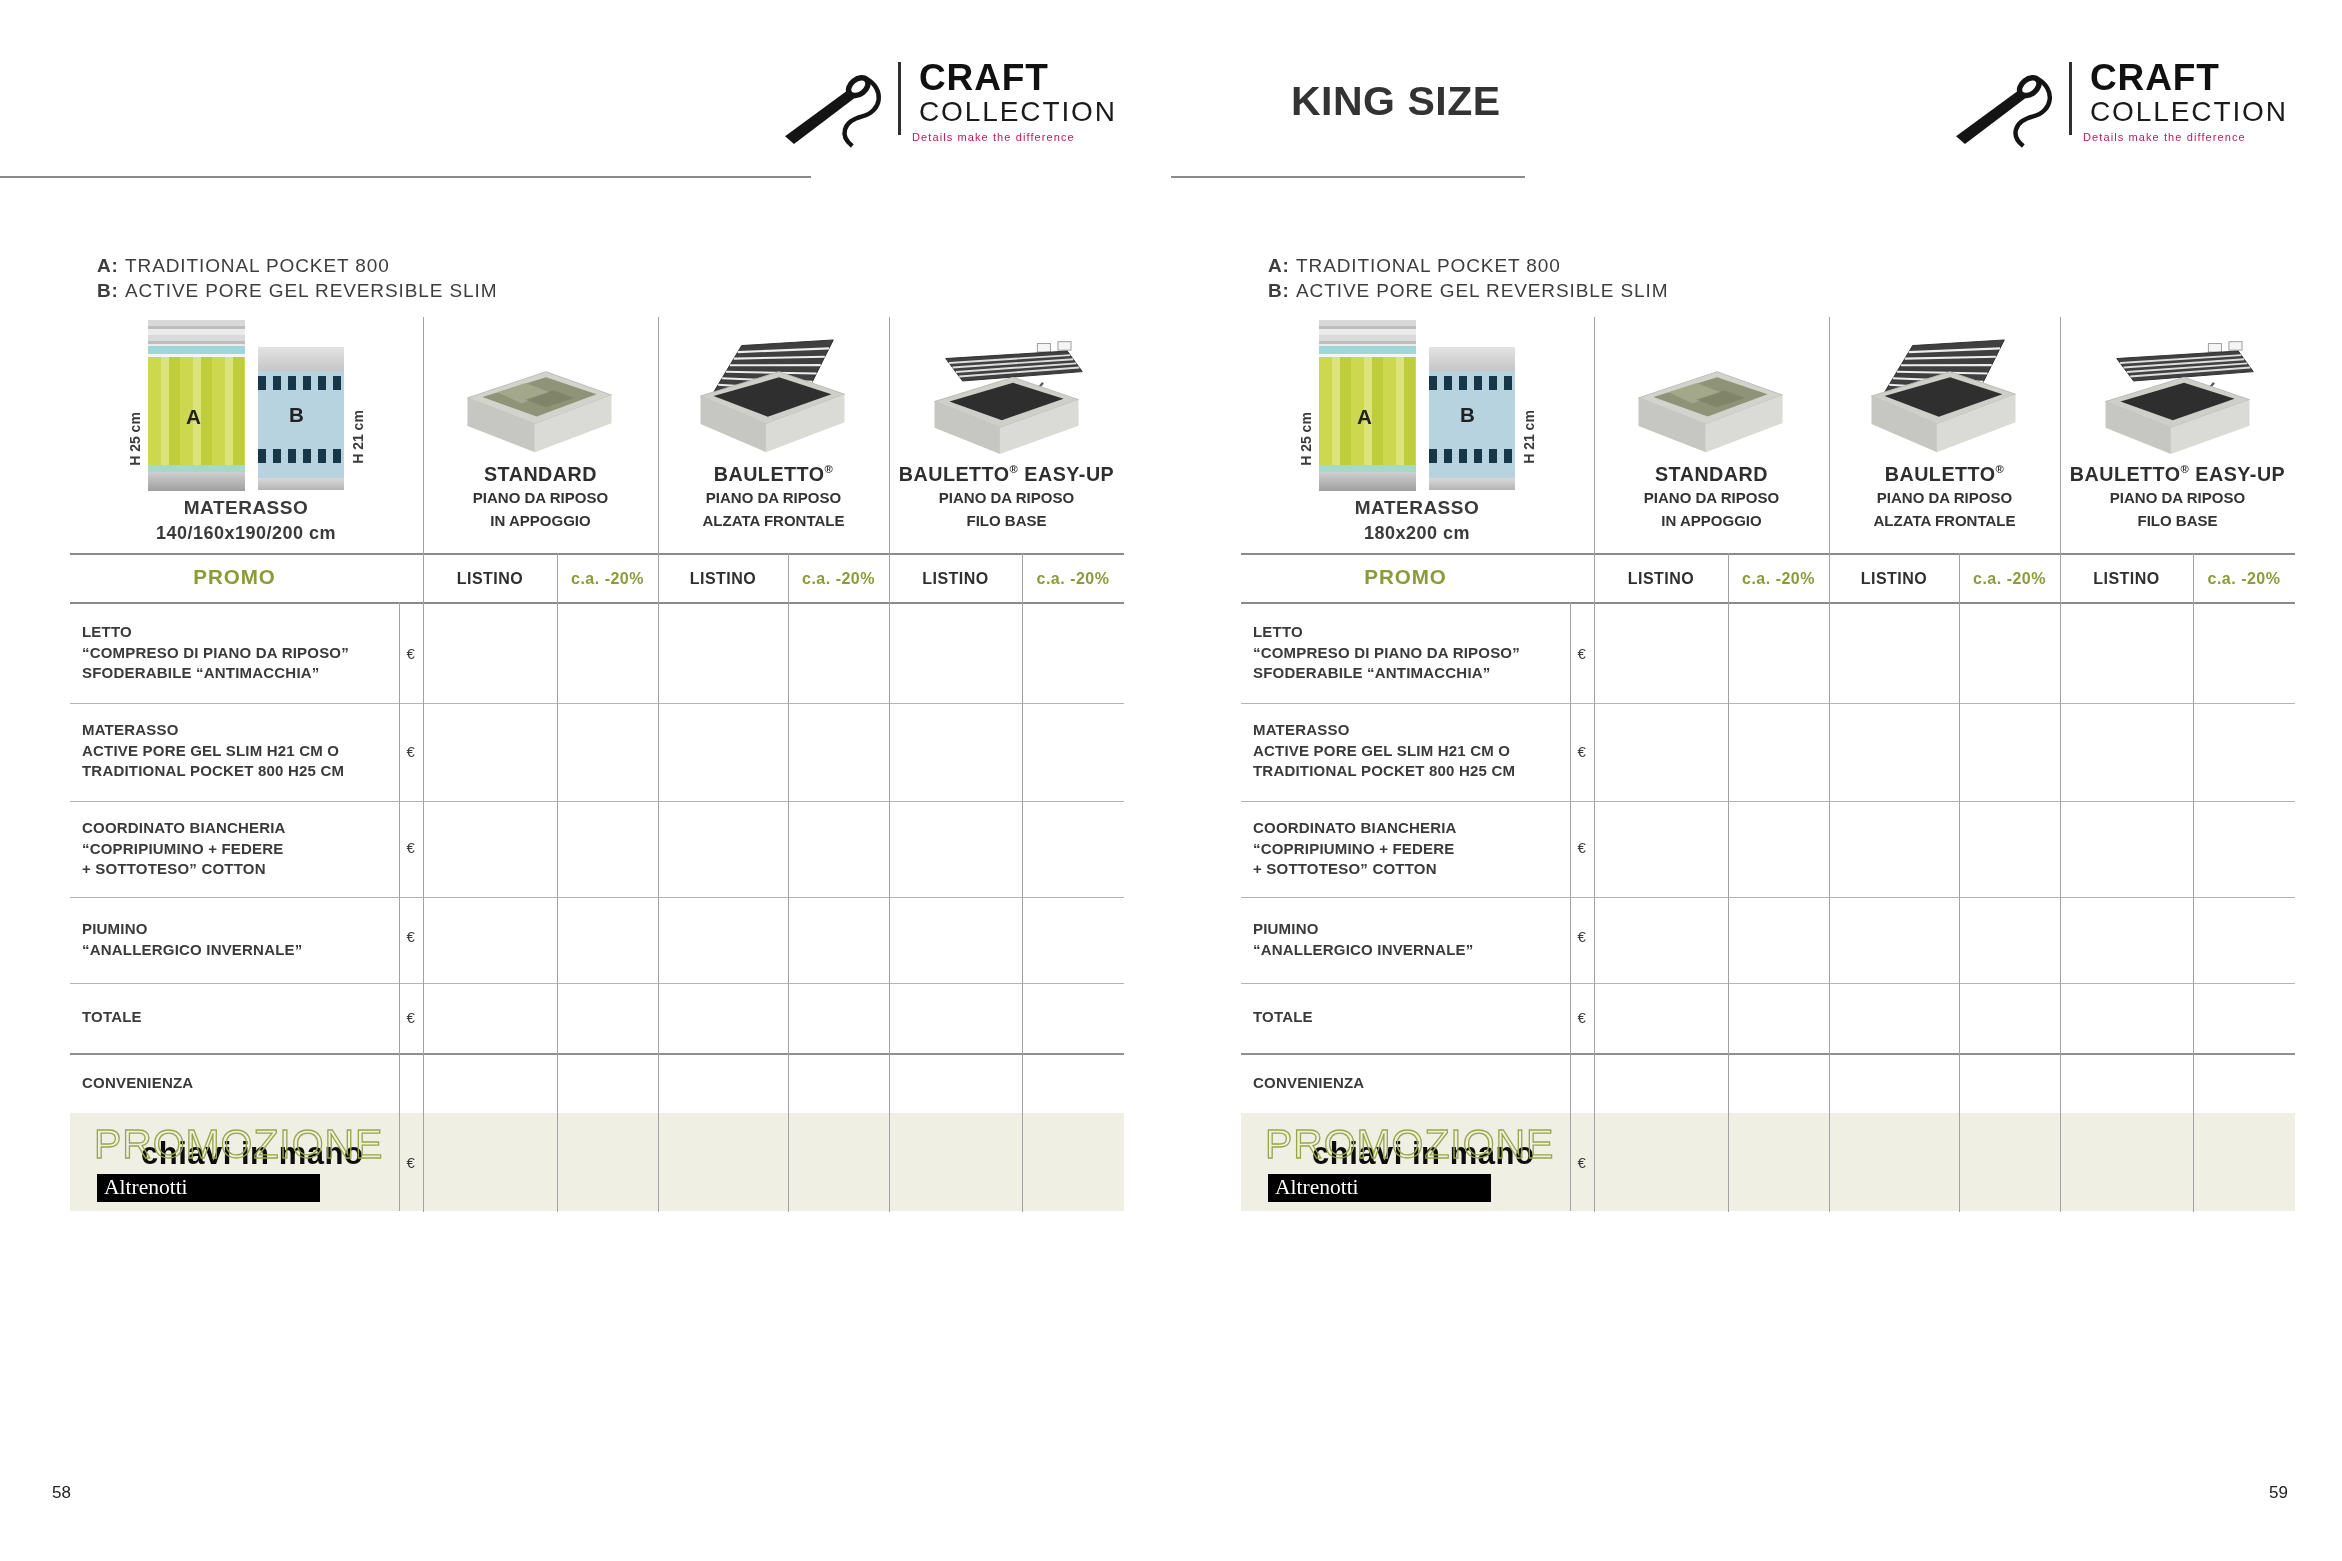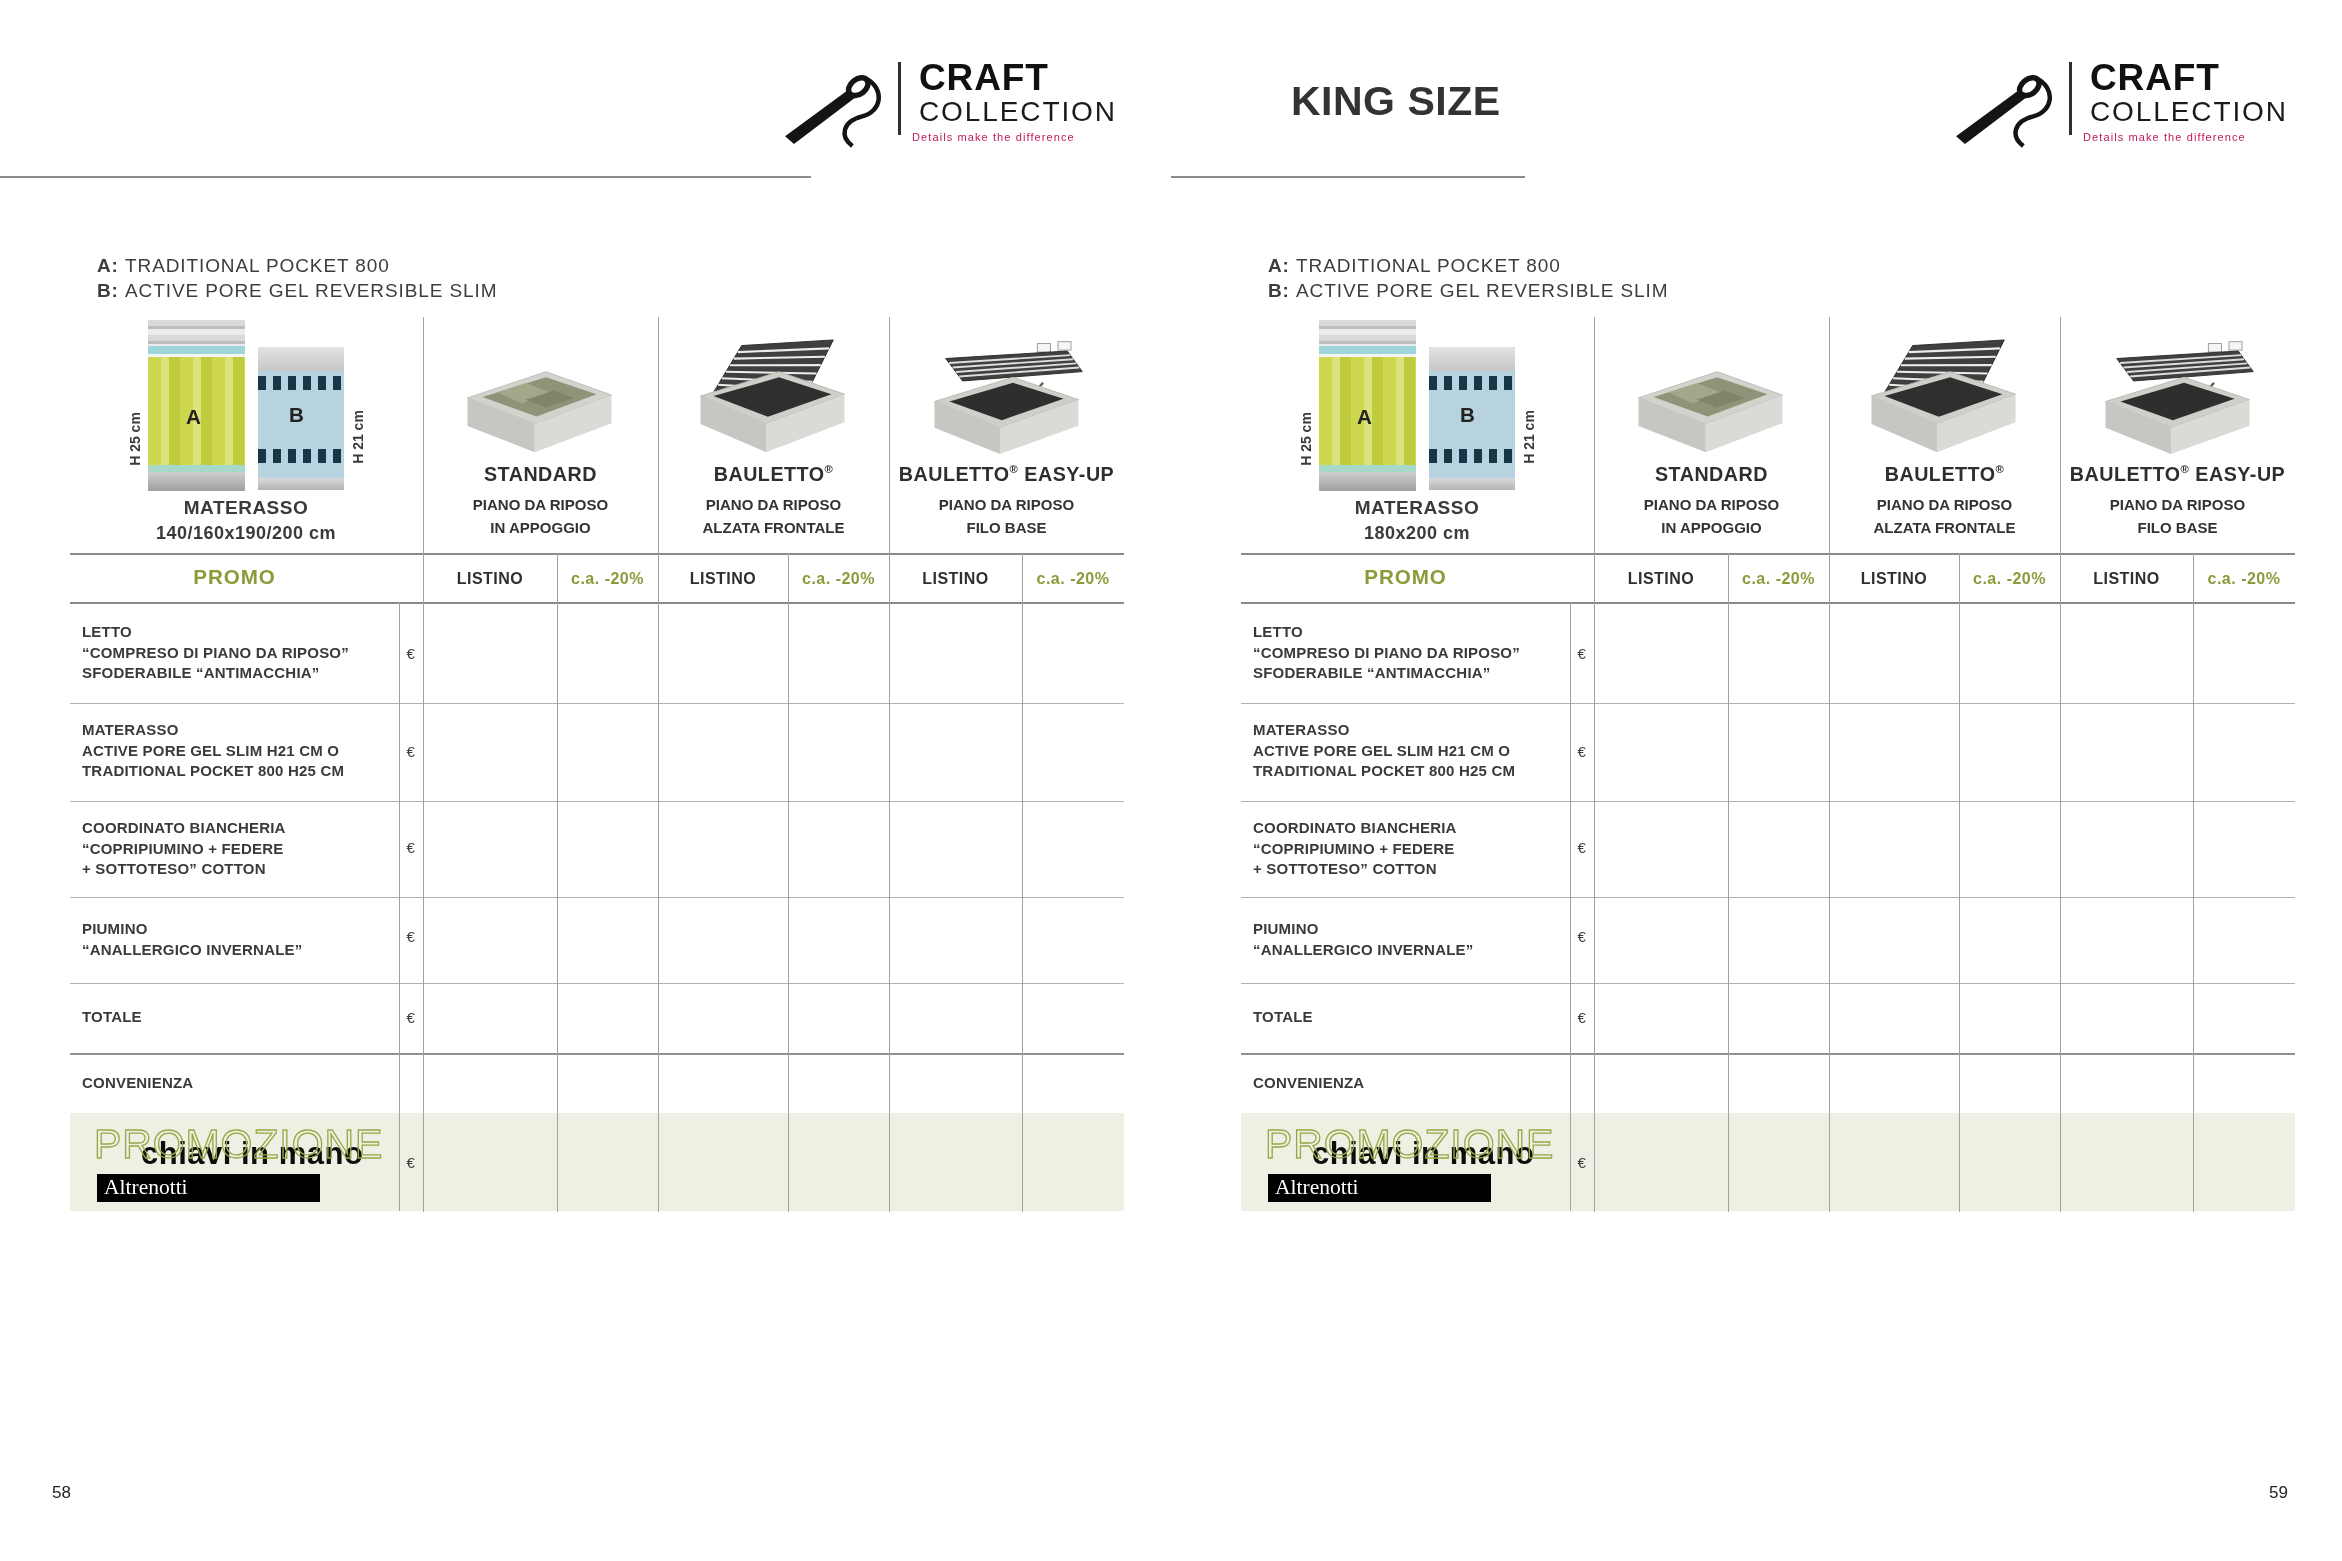--- a/index.html
+++ b/index.html
@@ -51,21 +51,21 @@
   .h-label{position:absolute;width:112px;text-align:center;font-size:14px;font-weight:700;color:#3a3a3a;
            transform:rotate(-90deg);white-space:nowrap;}
   .matt-caption{position:absolute;left:94px;width:304px;text-align:center;}
   .matt-caption-label{top:497px;font-size:19px;font-weight:700;letter-spacing:0.5px;}
   .matt-caption-size{top:523px;font-size:18px;font-weight:700;letter-spacing:0.5px;}
 
   
   .prod-img{position:absolute;}
   .prod-name{position:absolute;top:463px;text-align:center;font-size:19.7px;font-weight:700;letter-spacing:0.5px;color:#2e2e2e;}
   .prod-name .sup{font-size:11.2px;vertical-align:super;}
-  .prod-sub{position:absolute;text-align:center;font-size:15px;font-weight:700;color:#333;margin-top:7px;}
+  .prod-sub{position:absolute;text-align:center;font-size:15px;font-weight:700;color:#333;}
   .col1{left:423px;width:235px;}
   .col2{left:658px;width:231px;}
   .col3{left:889px;width:235px;}
 
   
   .hline,.vline{position:absolute;z-index:1;}
   .hline{left:70px;width:1054px;height:0.9px;background:#b3b3b3;}
   .hline-strong{height:1.9px;background:#8a8a8a;}
   .hline-dark{height:1.9px;background:#909090;}
   .vline{width:0.9px;background:#a2a2a2;}

